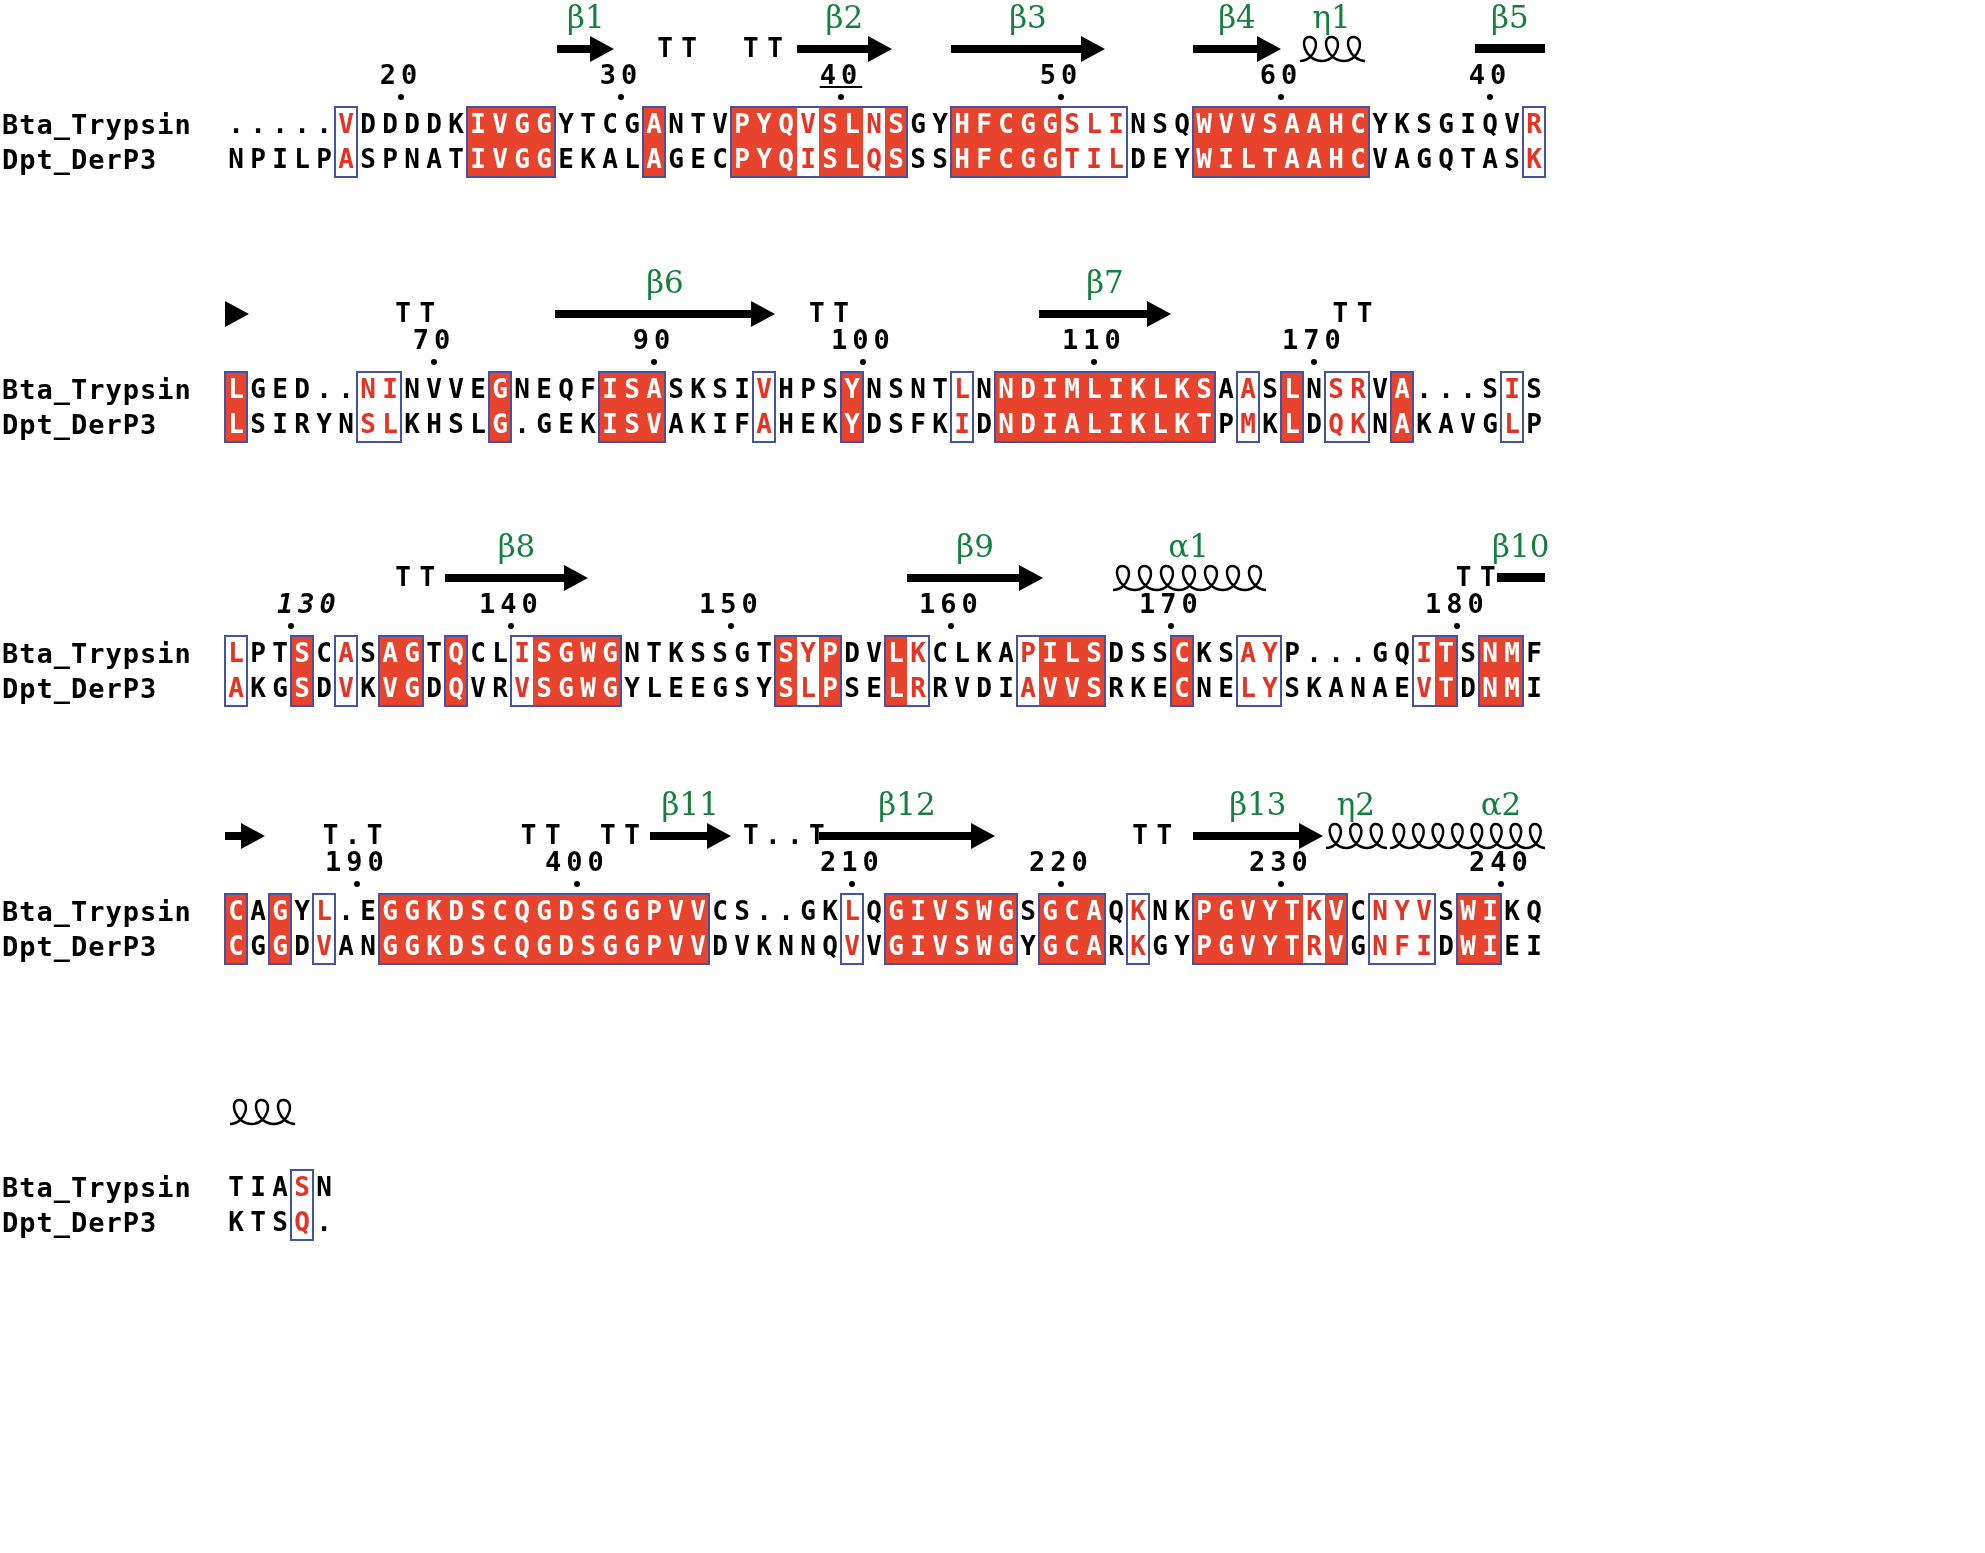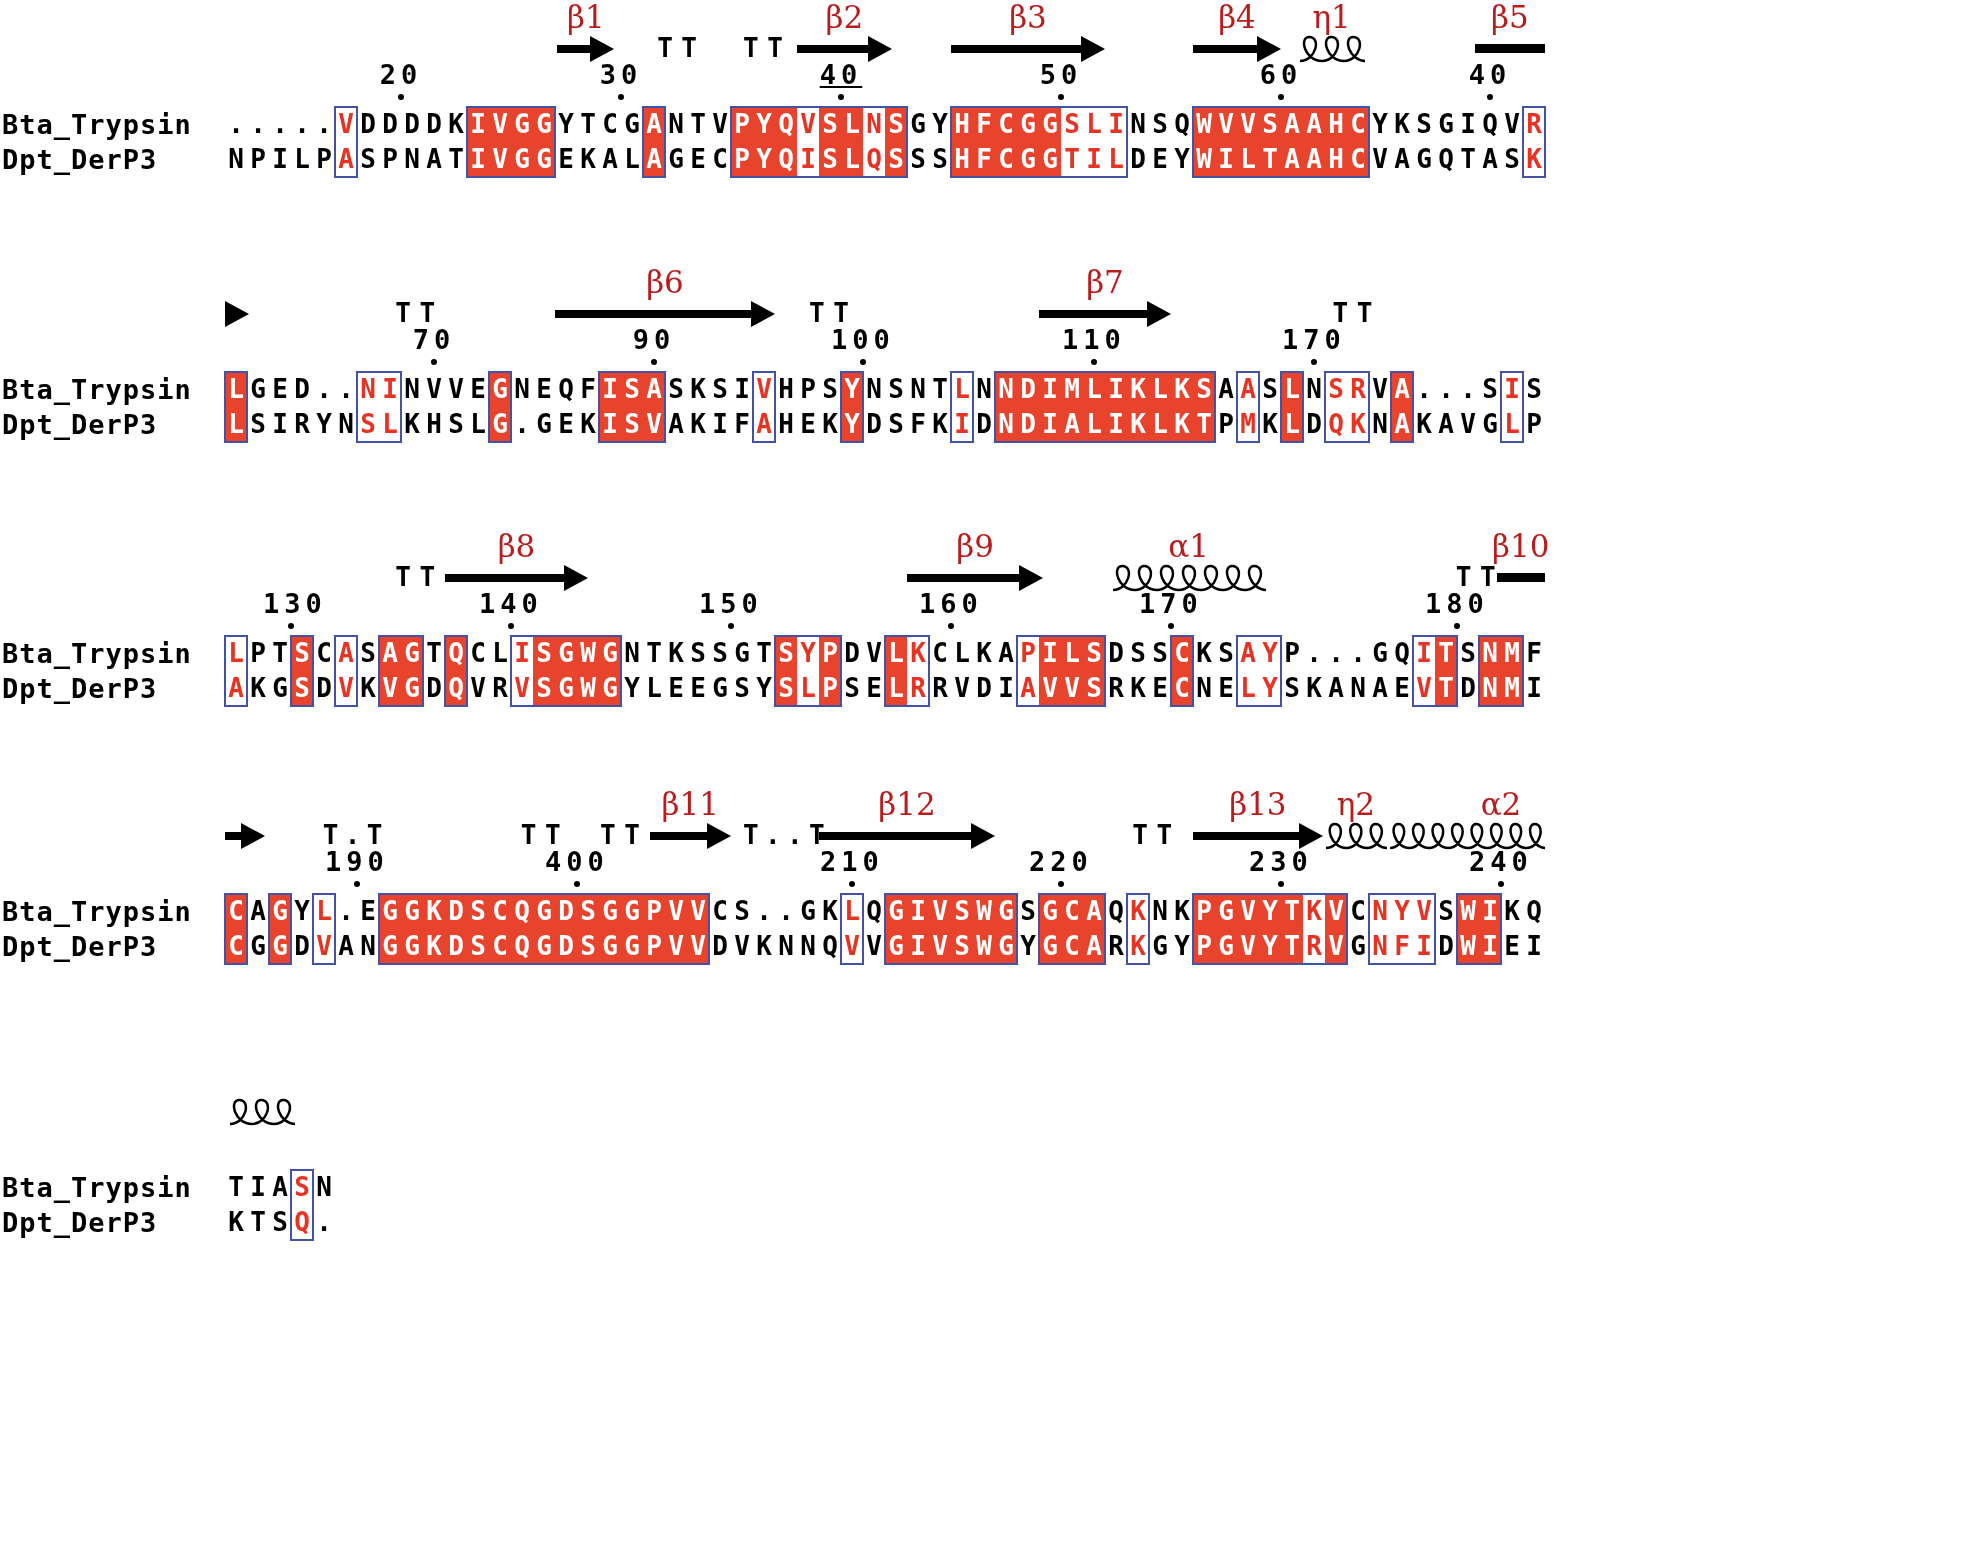--- a/index.html
+++ b/index.html
@@ -1,21 +1,21 @@
 <!DOCTYPE html>
 <html style="--red-bg: #e8432d; --red-tx: #e63323; --blue: #4253a5;"><head>
 <meta charset="utf-8">
 <style>
   * { margin:0; padding:0; box-sizing:border-box; }
   html,body { background:#ffffff; }
   body { font-family:"DejaVu Sans Mono", monospace; }
   #figure { position:relative; width:1985px; height:1553px; background:#fff; overflow:hidden; }
   .block { position:absolute; left:0; width:1985px; height:176px; }
   .sslabel { position:absolute; top:-4px; height:36px; width:140px; text-align:center;
-             font-family:"DejaVu Serif", serif; font-size:31px; color:#b91c1c; }
+             font-family:"DejaVu Serif", serif; font-size:31px; color:#15803d; }
   .ssbar  { position:absolute; top:42px; height:8px; background:#000; }
   .ssline { position:absolute; top:41px; height:9px; background:#000; }
   .sshead { position:absolute; top:33px; width:0; height:0;
             border-top:13px solid transparent; border-bottom:13px solid transparent;
             border-left:24px solid #000; }
   .ttchar { position:absolute; top:30px; width:24px; height:30px; line-height:30px;
             text-align:center; font-weight:bold; font-size:26px; color:#000; }
   .helix  { position:absolute; top:31px; height:30px; }
   .num    { position:absolute; top:57px; width:140px; height:30px; line-height:30px;
             text-align:center; font-weight:bold; font-size:27px; letter-spacing:5px; color:#000; }
@@ -378,21 +378,21 @@
       <div class="sshead" style="left: 1019.4px;"></div>
       <div class="sslabel" style="left: 905.2px;">β9</div>
       <div class="helix" style="left: 1111.6px; width: 154px;"><svg width="154" height="30" viewBox="0 0 154 30" xmlns="http://www.w3.org/2000/svg">
           <path d="M 1 27 c 15.8 0 21.6 -24 9.2 -24 c -10.3 0 -4.8 24 12.8 24 c 15.8 0 21.6 -24 9.2 -24 c -10.3 0 -4.8 24 12.8 24 c 15.8 0 21.6 -24 9.2 -24 c -10.3 0 -4.8 24 12.8 24 c 15.8 0 21.6 -24 9.2 -24 c -10.3 0 -4.8 24 12.8 24 c 15.8 0 21.6 -24 9.2 -24 c -10.3 0 -4.8 24 12.8 24 c 15.8 0 21.6 -24 9.2 -24 c -10.3 0 -4.8 24 12.8 24 c 15.8 0 21.6 -24 9.2 -24 c -10.3 0 -4.8 24 12.8 24" fill="none" stroke="#000" stroke-width="2.5"></path>
         </svg></div>
       <div class="sslabel" style="left: 1118.6px;">α1</div>
       <div class="ttchar" style="left: 1451.6px;">T</div>
       <div class="ttchar" style="left: 1475.8px;">T</div>
       <div class="ssline" style="left: 1496.6px; width: 48.4px;"></div>
       <div class="sslabel" style="left: 1450.8px;">β10</div>
-      <div class="num" style="left: 225px;">130</div>
+      <div class="num" style="left: 239px; font-style: italic;">130</div>
       <div class="numdot" style="left: 288px;"></div>
       <div class="num" style="left: 441px;">140</div>
       <div class="numdot" style="left: 508px;"></div>
       <div class="num" style="left: 661px;">150</div>
       <div class="numdot" style="left: 728px;"></div>
       <div class="num" style="left: 881px;">160</div>
       <div class="numdot" style="left: 948px;"></div>
       <div class="num" style="left: 1101px;">170</div>
       <div class="numdot" style="left: 1168px;"></div>
       <div class="num" style="left: 1387px;">180</div>

